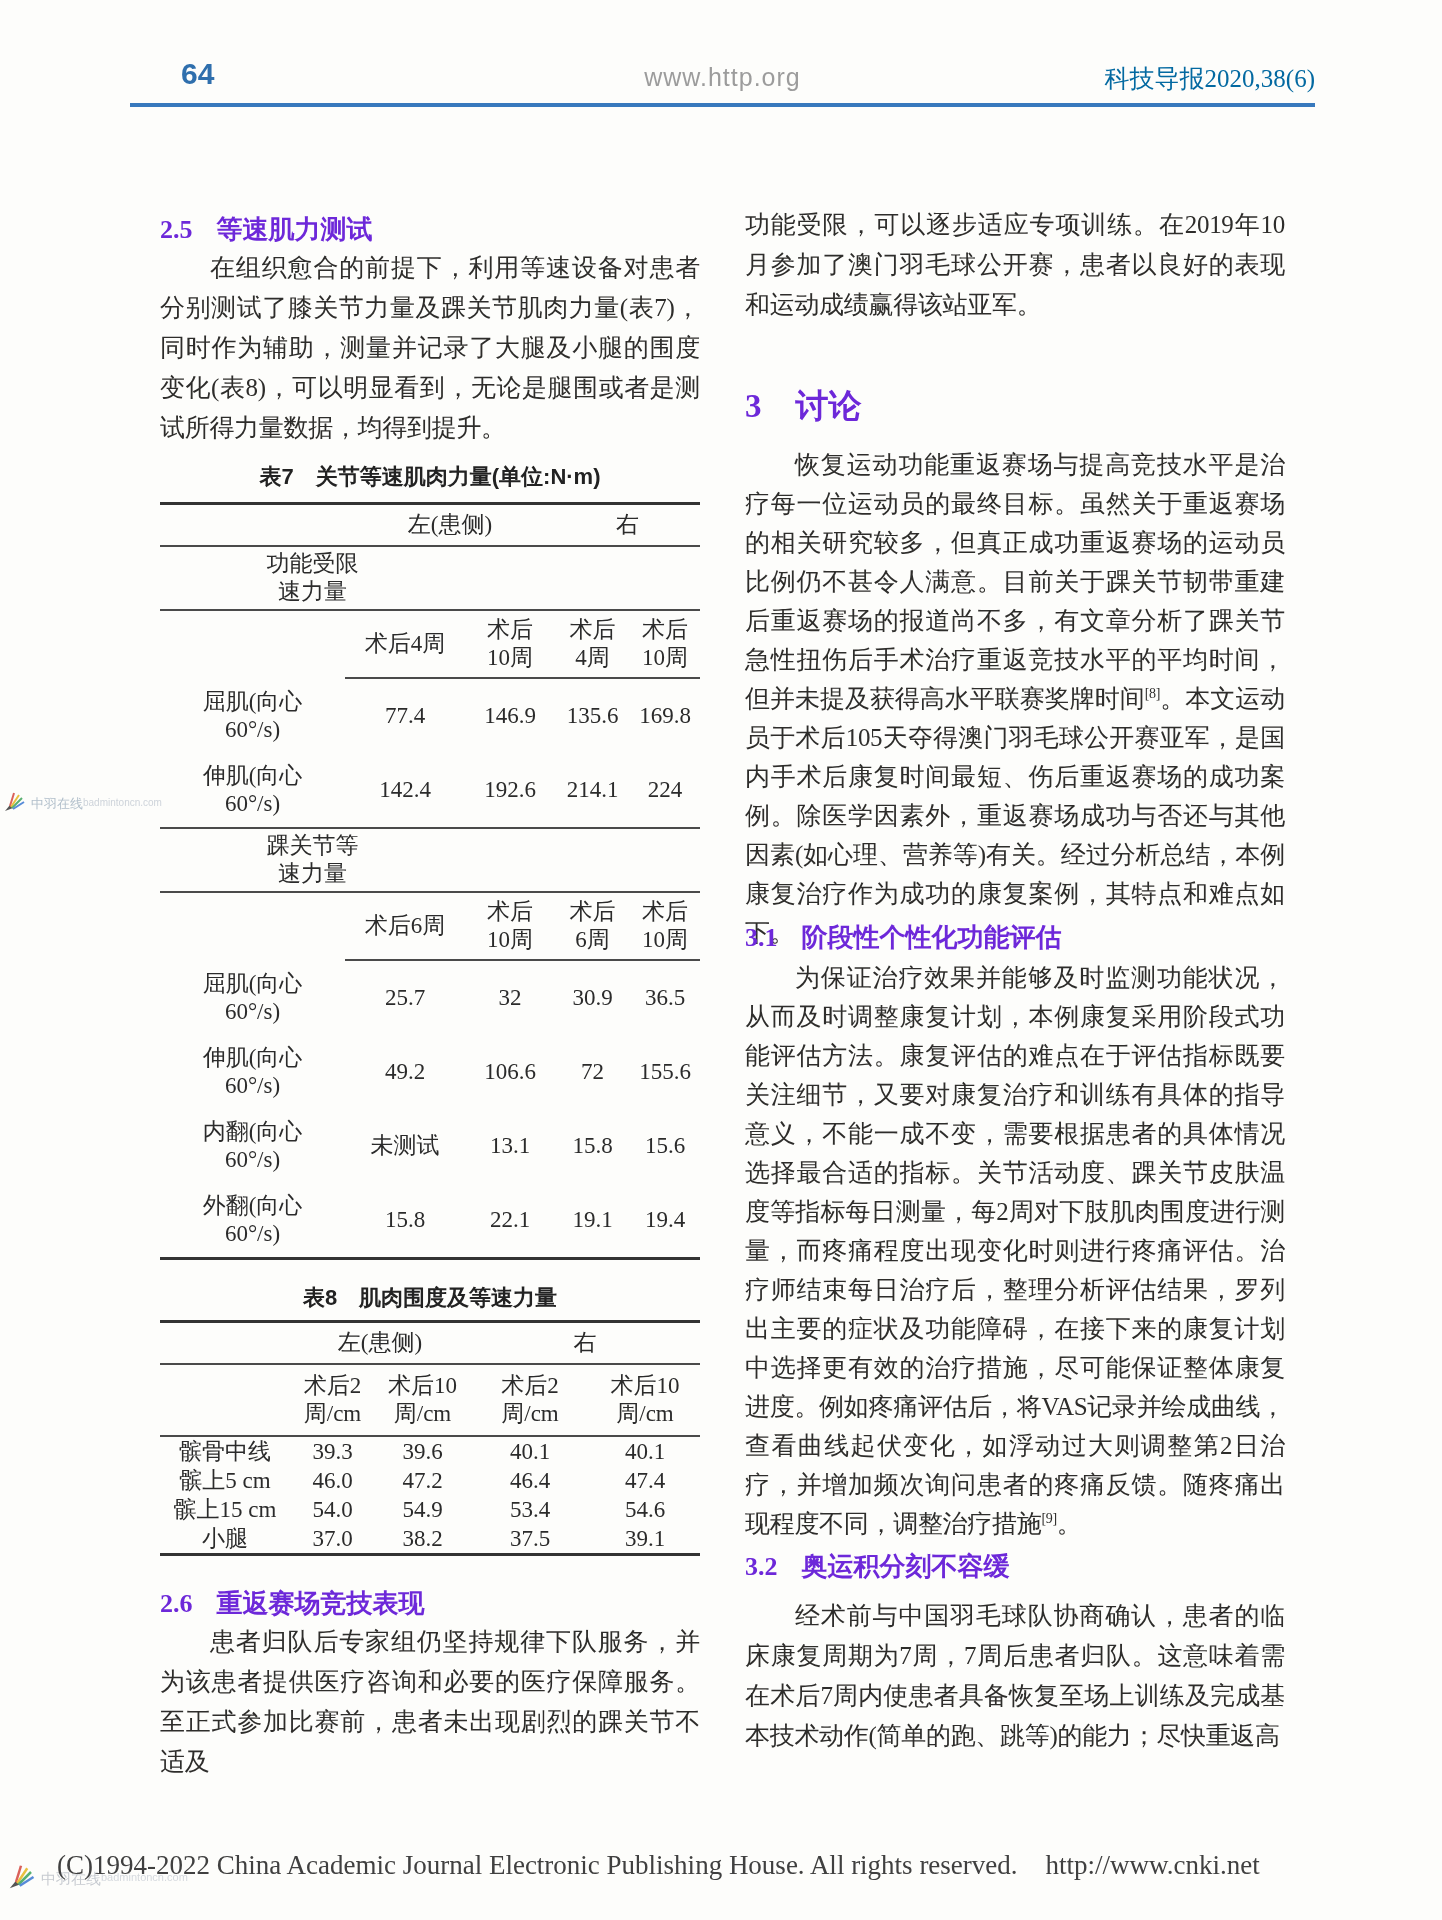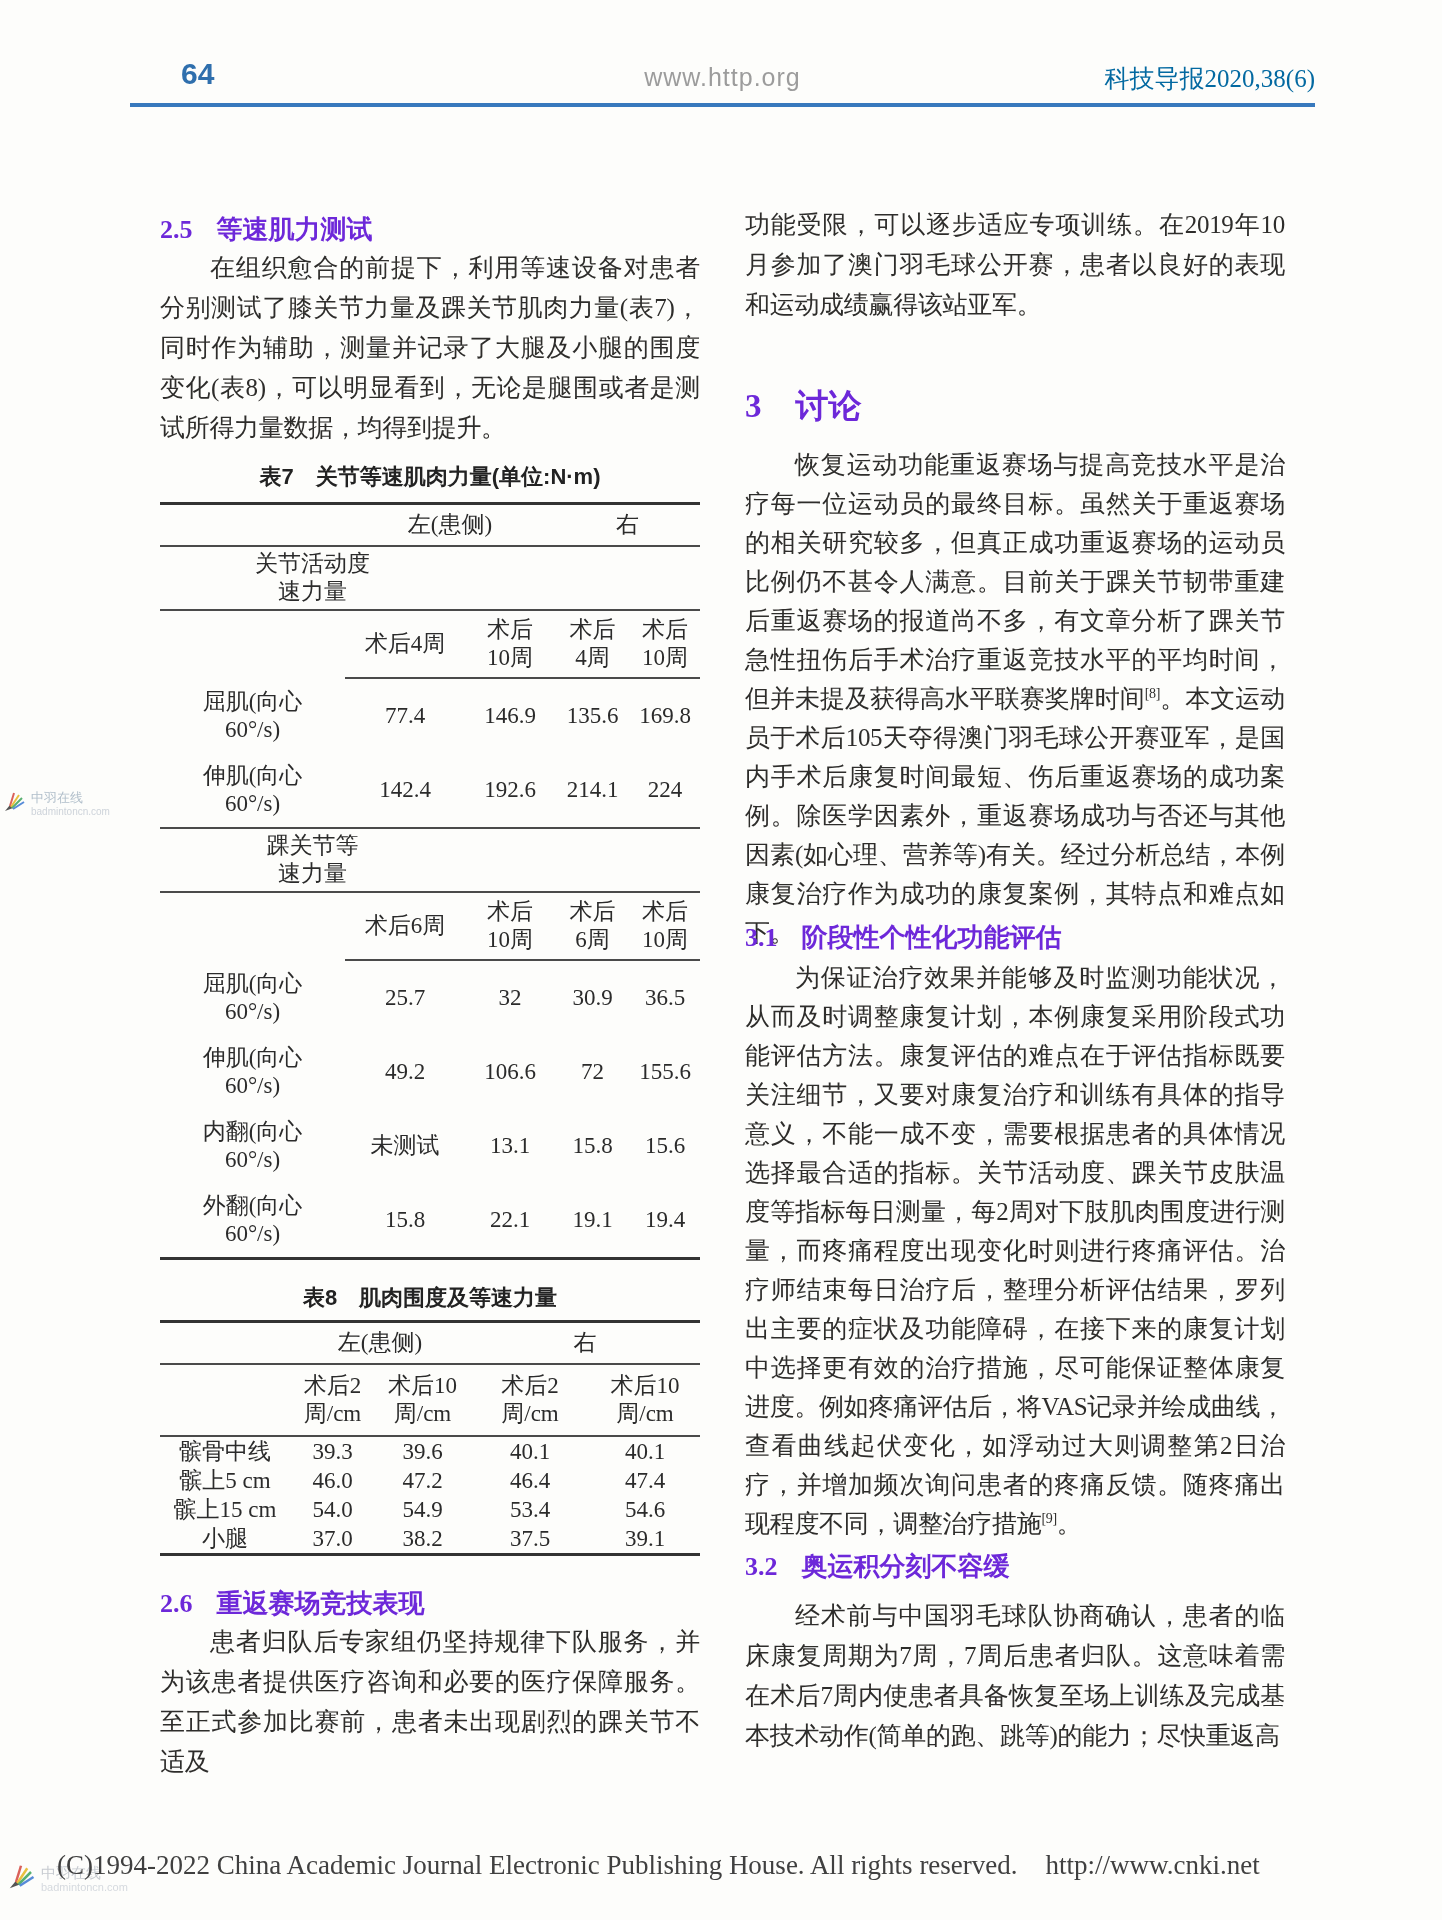--- a/index.html
+++ b/index.html
@@ -39,21 +39,21 @@
   tr.r-grp td{height:40px;}
   tr.r-sect td{height:62px;}
   tr.r-per td{height:66px;}
   tr.r-dat td{height:74px;}
   tr.r-hdr8 td{height:70px;}
   tr.r-dat8 td{height:29px;}
   
   .footer{position:absolute;left:57px;top:1850px;font-size:27px;color:#404040;white-space:nowrap;}
   .footer .url{margin-left:28px;}
   .wm{position:absolute;display:flex;align-items:center;gap:5px;opacity:.8;}
-  .wm-texts{display:flex;flex-direction:column;line-height:1.1;}
+  .wm-texts{display:flex;line-height:1.1;}
   .wm-name{font-family:"Liberation Sans","DejaVu Sans",sans-serif;font-size:13px;color:#9fb0bf;}
   .wm-domain{font-family:"Liberation Sans","DejaVu Sans",sans-serif;font-size:10px;color:#c2c9d2;}
   .wm2 .wm-name{font-size:15px;color:#b9bec6;}
   .wm2 .wm-domain{font-size:11px;color:#ccd1d8;}
 </style>
 </head>
 <body>
 
 <div class="page">
 
@@ -77,21 +77,21 @@
         <col style="width:75px">
         <col style="width:70px">
       </colgroup>
     <tbody>
         <tr class="r-grp rule-full">
       <td></td>
       <td colspan="2">左(患侧)</td>
       <td colspan="2">右</td>
     </tr>
     <tr class="r-sect rule-full">
-      <td colspan="2" class="wrap">关节活动度
+      <td colspan="2" class="wrap">功能受限
 速力量</td>
       <td colspan="3"></td>
     </tr>
     <tr class="r-per rule-data">
       <td></td>
       <td class="d wrap">术后4周</td>
       <td class="d wrap">术后
 10周</td>
       <td class="d wrap">术后
 4周</td>

